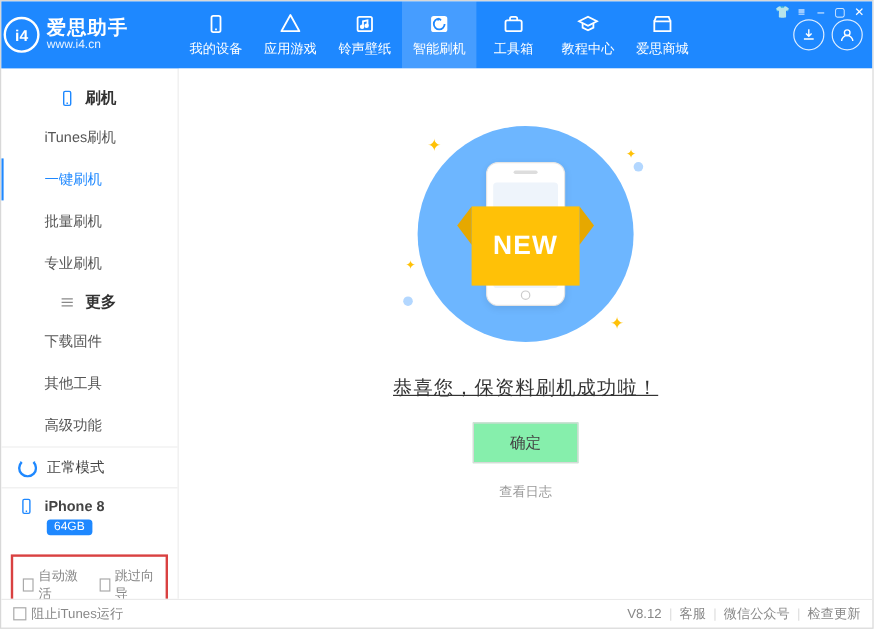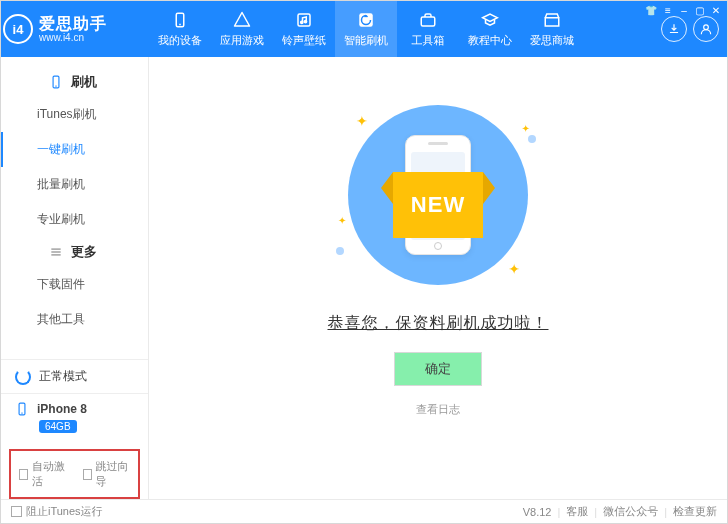--- a/index.html
+++ b/index.html
@@ -178,20 +178,21 @@
     <div class="side-group-h">
       <svg width="14" height="14" viewBox="0 0 24 24" fill="none" stroke="#888" stroke-width="2">
           <line x1="4" y1="7" x2="20" y2="7"></line>
           <line x1="4" y1="12" x2="20" y2="12"></line>
           <line x1="4" y1="17" x2="20" y2="17"></line>
         </svg>
       <span>更多</span>
     </div>
     <div class="side-item">下载固件</div>
     <div class="side-item">其他工具</div>
+    <div class="side-item">高级功能</div>
 
     <div class="side-spacer"></div>
 
     <div class="mode-line">
       <span class="spin-ic"></span>
       <span>正常模式</span>
     </div>
     <div class="device-line">
       <div class="row">
         <svg width="14" height="14" viewBox="0 0 24 24" fill="none" stroke="#1e88ff" stroke-width="2">

